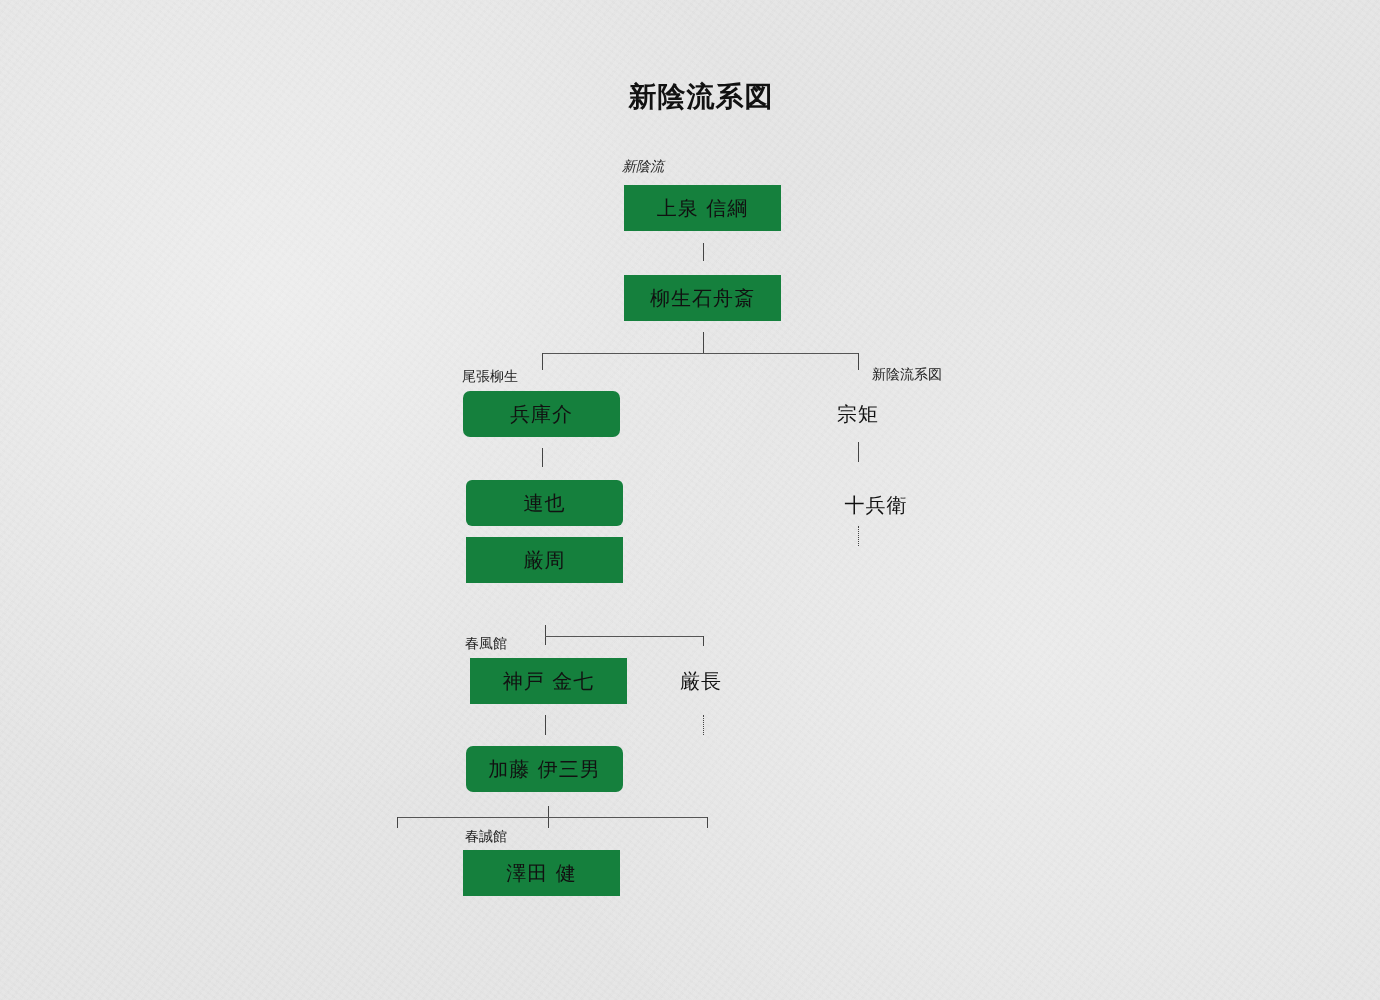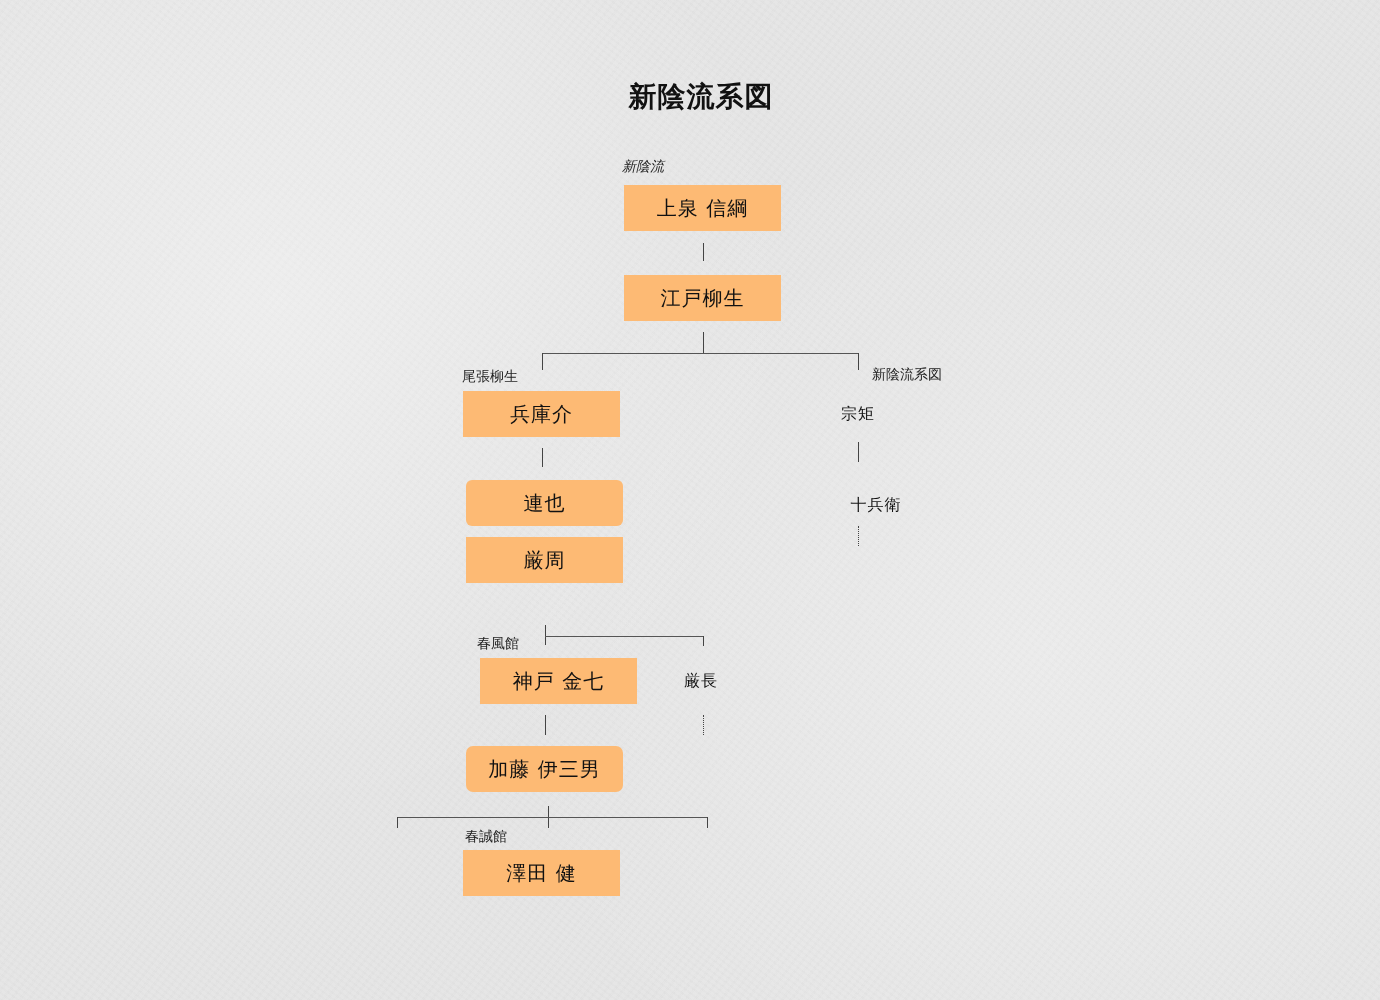--- a/index.html
+++ b/index.html
@@ -15,72 +15,72 @@
   .title {
     position: absolute; left: 0; width: 1402px; top: 78px; text-align: center;
     font-family: "DejaVu Serif", "Liberation Serif", serif; font-weight: bold;
     font-size: 28px; color: #111; letter-spacing: 1px;
   }
   .school-label {
     position: absolute; font-family: "DejaVu Sans", "Liberation Sans", sans-serif;
     font-size: 14px; color: #222; line-height: 16px; white-space: nowrap;
   }
   .node-box {
-    position: absolute; width: 157px; height: 46px; background: #fdba74;
+    position: absolute; width: 157px; height: 46px; background: #15803d;
     display: flex; align-items: center; justify-content: center;
     font-family: "DejaVu Serif", "Liberation Serif", serif; font-size: 20px; color: #111;
     white-space: nowrap; letter-spacing: 1px;
   }
   .node-plain {
     position: absolute; width: 120px; height: 30px; margin-left: -60px;
     display: flex; align-items: center; justify-content: center;
-    font-family: "DejaVu Serif", "Liberation Serif", serif; font-size: 16px; color: #111;
+    font-family: "DejaVu Serif", "Liberation Serif", serif; font-size: 20px; color: #111;
     white-space: nowrap; letter-spacing: 1px;
   }
   .vline { position: absolute; width: 0; border-left: 1px solid #444; }
   .vline.dotted { border-left: 1px dotted #444; }
   .hline { position: absolute; height: 0; border-top: 1px solid #555; }
 </style>
 </head>
 <body>
 
 <div class="title">新陰流系図</div>
 
 <div class="school-label" style="left:622px; top:158px;font-style:italic;">新陰流</div>
 <div class="node-box" style="left:624px; top:185px;">上泉 信綱</div>
 
 <div class="vline" style="left:703px; top:243px; height:18px;"></div>
 
-<div class="node-box" style="left:624px; top:275px;">江戸柳生</div>
+<div class="node-box" style="left:624px; top:275px;">柳生石舟斎</div>
 
 <div class="vline" style="left:703px; top:332px; height:21px;"></div>
 <div class="hline" style="left:542px; top:353px; width:316px;"></div>
 <div class="vline" style="left:542px; top:353px; height:17px;"></div>
 <div class="vline" style="left:858px; top:353px; height:17px;"></div>
 
 <div class="school-label" style="left:462px; top:368px;">尾張柳生</div>
 <div class="school-label" style="left:872px; top:366px;">新陰流系図</div>
 
-<div class="node-box" style="left:463px; top:391px;">兵庫介</div>
+<div class="node-box" style="left:463px; top:391px;border-radius:7px;">兵庫介</div>
 <div class="vline" style="left:542px; top:448px; height:19px;"></div>
 <div class="node-box" style="left:466px; top:480px;border-radius:6px;">連也</div>
 <div class="vline dotted" style="left:542px; top:537px; height:19px;"></div>
 <div class="node-box" style="left:466px; top:537px;">厳周</div>
 
 <div class="node-plain" style="left:858px; top:399px;">宗矩</div>
 <div class="vline" style="left:858px; top:442px; height:20px;"></div>
 <div class="node-plain" style="left:876px; top:490px;">十兵衛</div>
 <div class="vline dotted" style="left:858px; top:526px; height:20px;"></div>
 
 <div class="vline" style="left:545px; top:625px; height:20px;"></div>
 <div class="hline" style="left:545px; top:636px; width:158px;"></div>
 <div class="vline" style="left:703px; top:636px; height:10px;"></div>
 
-<div class="school-label" style="left:477px; top:635px;text-align:center;">春風館</div>
-<div class="node-box" style="left:480px; top:658px;">神戸 金七</div>
+<div class="school-label" style="left:465px; top:635px;text-align:center;">春風館</div>
+<div class="node-box" style="left:470px; top:658px;">神戸 金七</div>
 <div class="node-plain" style="left:701px; top:666px;">厳長</div>
 
 <div class="vline" style="left:545px; top:715px; height:20px;"></div>
 <div class="vline dotted" style="left:703px; top:715px; height:20px;"></div>
 
 <div class="node-box" style="left:466px; top:746px;border-radius:7px;">加藤 伊三男</div>
 
 <div class="vline" style="left:548px; top:806px; height:22px;"></div>
 <div class="hline" style="left:397px; top:817px; width:310px;"></div>
 <div class="vline" style="left:397px; top:817px; height:11px;"></div>

